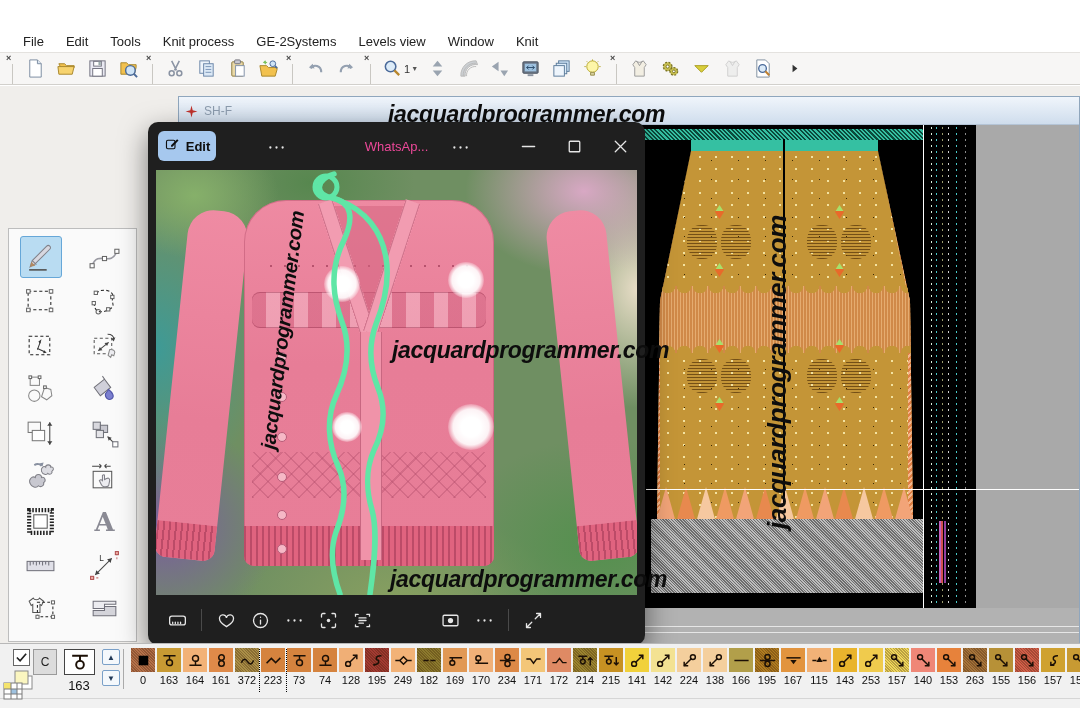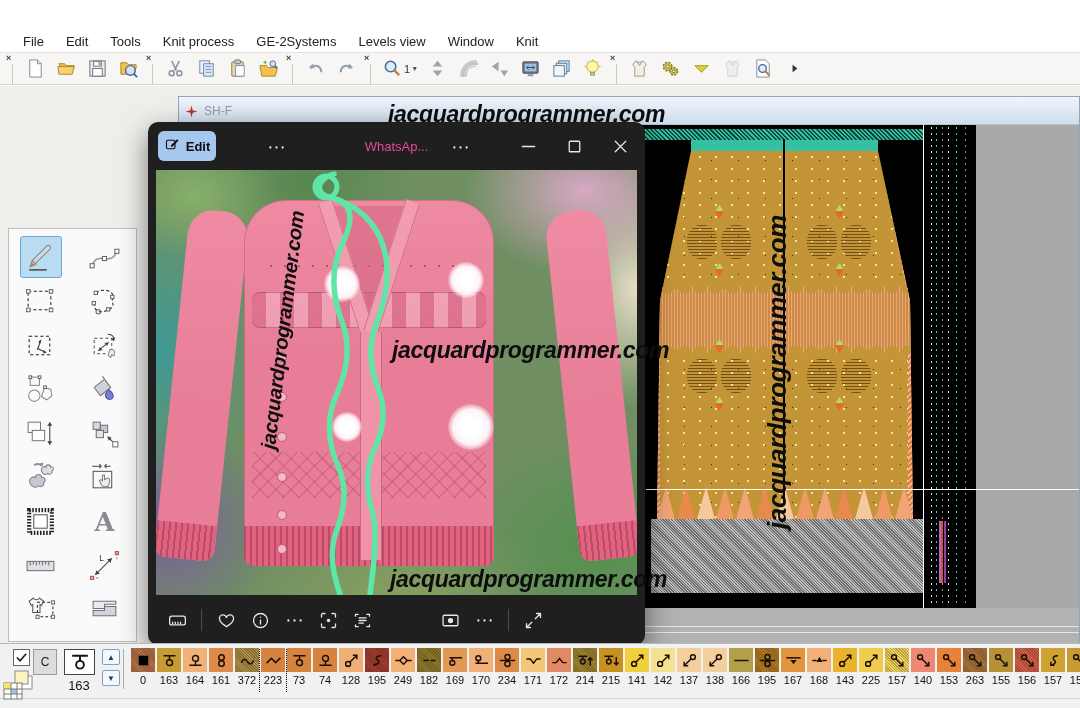--- a/index.html
+++ b/index.html
@@ -913,21 +913,21 @@
           </div>
           <div class="pnum">142</div>
         </div>
         <div class="pcell">
           <div class="psw" style="background: rgb(244, 207, 157);">
             <svg viewBox="0 0 16 16" width="17" height="17" fill="none" stroke="#1c1006" stroke-width="1.4" stroke-linecap="square">
               <circle cx="11.2" cy="4.8" r="2.3"></circle>
               <path d="M9.4 6.6L3 13M3 13h3.1M3 13V9.9"></path>
             </svg>
           </div>
-          <div class="pnum">137</div>
+          <div class="pnum">224</div>
         </div>
         <div class="pcell">
           <div class="psw" style="background: rgb(244, 207, 157);">
             <svg viewBox="0 0 16 16" width="17" height="17" fill="none" stroke="#1c1006" stroke-width="1.4" stroke-linecap="square">
               <circle cx="11.2" cy="4.8" r="2.3"></circle>
               <path d="M9.4 6.6L3 13M3 13h3.1M3 13V9.9"></path>
             </svg>
           </div>
           <div class="pnum">138</div>
         </div>
@@ -958,39 +958,39 @@
           </div>
           <div class="pnum">167</div>
         </div>
         <div class="pcell">
           <div class="psw" style="background: rgb(242, 178, 119);">
             <svg viewBox="0 0 16 16" width="17" height="17" fill="none" stroke="#1c1006" stroke-width="1.4" stroke-linecap="square">
               <path d="M2 8h2.5M11.5 8H14"></path>
               <path d="M8 4.5l3 5H5z" fill="#1c1006" stroke="none"></path>
             </svg>
           </div>
-          <div class="pnum">168</div>
+          <div class="pnum">115</div>
         </div>
         <div class="pcell">
           <div class="psw" style="background: rgb(233, 180, 45);">
             <svg viewBox="0 0 16 16" width="17" height="17" fill="none" stroke="#1c1006" stroke-width="1.4" stroke-linecap="square">
               <circle cx="4.8" cy="11.2" r="2.3"></circle>
               <path d="M6.6 9.4L13 3M13 3H9.9M13 3v3.1"></path>
             </svg>
           </div>
           <div class="pnum">143</div>
         </div>
         <div class="pcell">
           <div class="psw" style="background: rgb(240, 203, 77);">
             <svg viewBox="0 0 16 16" width="17" height="17" fill="none" stroke="#1c1006" stroke-width="1.4" stroke-linecap="square">
               <circle cx="4.8" cy="11.2" r="2.3"></circle>
               <path d="M6.6 9.4L13 3M13 3H9.9M13 3v3.1"></path>
             </svg>
           </div>
-          <div class="pnum">225</div>
+          <div class="pnum">253</div>
         </div>
         <div class="pcell">
           <div class="psw dither" style="background: rgb(239, 214, 91);">
             <svg viewBox="0 0 16 16" width="17" height="17" fill="none" stroke="#1c1006" stroke-width="1.4" stroke-linecap="square">
               <circle cx="4.8" cy="4.8" r="2.3"></circle>
               <path d="M6.6 6.6L13 13M13 13H9.9M13 13V9.9"></path>
             </svg>
           </div>
           <div class="pnum">157</div>
         </div>

